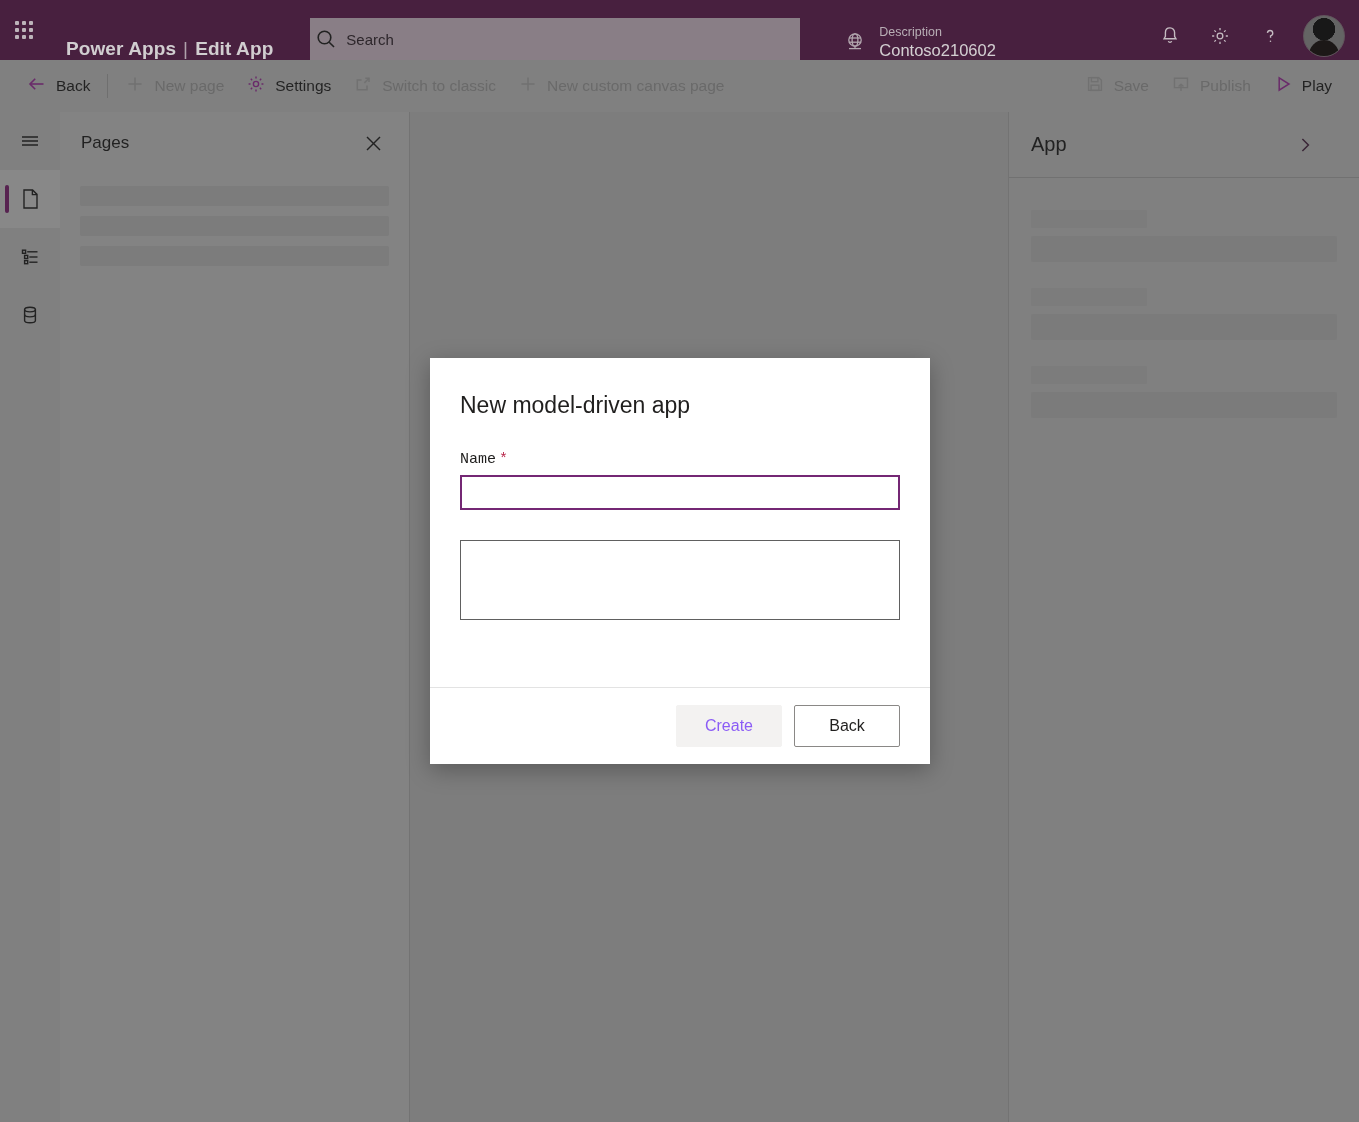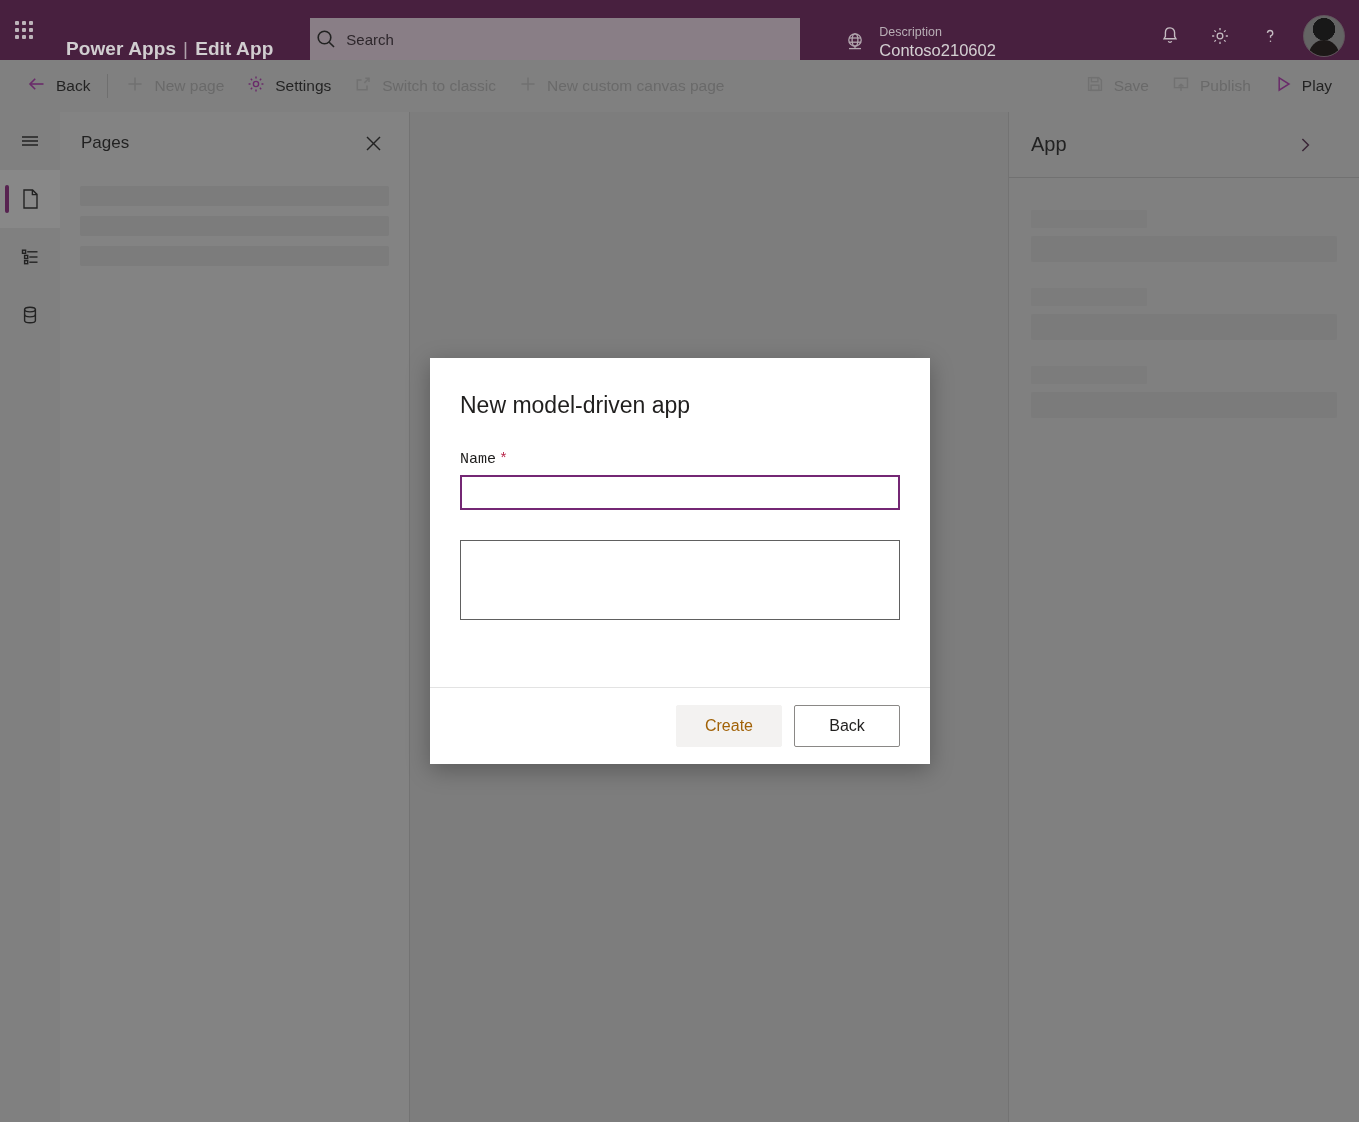--- a/index.html
+++ b/index.html
@@ -169,21 +169,21 @@
   #dialog-footer {
     border-top: 1px solid #e3e3e3; height: 77px;
     display: flex; align-items: center; justify-content: flex-end;
     padding: 0 30px; gap: 12px;
   }
   .dlg-btn {
     height: 42px; min-width: 106px; font-size: 16px; font-family: inherit;
     border-radius: 2px; cursor: pointer;
   }
   #create-button {
-    background: #f3f2f1; color: #a16207; border: 1px solid #f3f2f1; cursor: default;
+    background: #f3f2f1; color: #8b5cf6; border: 1px solid #f3f2f1; cursor: default;
   }
   #back-button {
     background: #ffffff; color: #201f1e; border: 1px solid #8a8886;
   }
 </style>
 </head>
 <body>
 
 <div id="suite-header">
 

